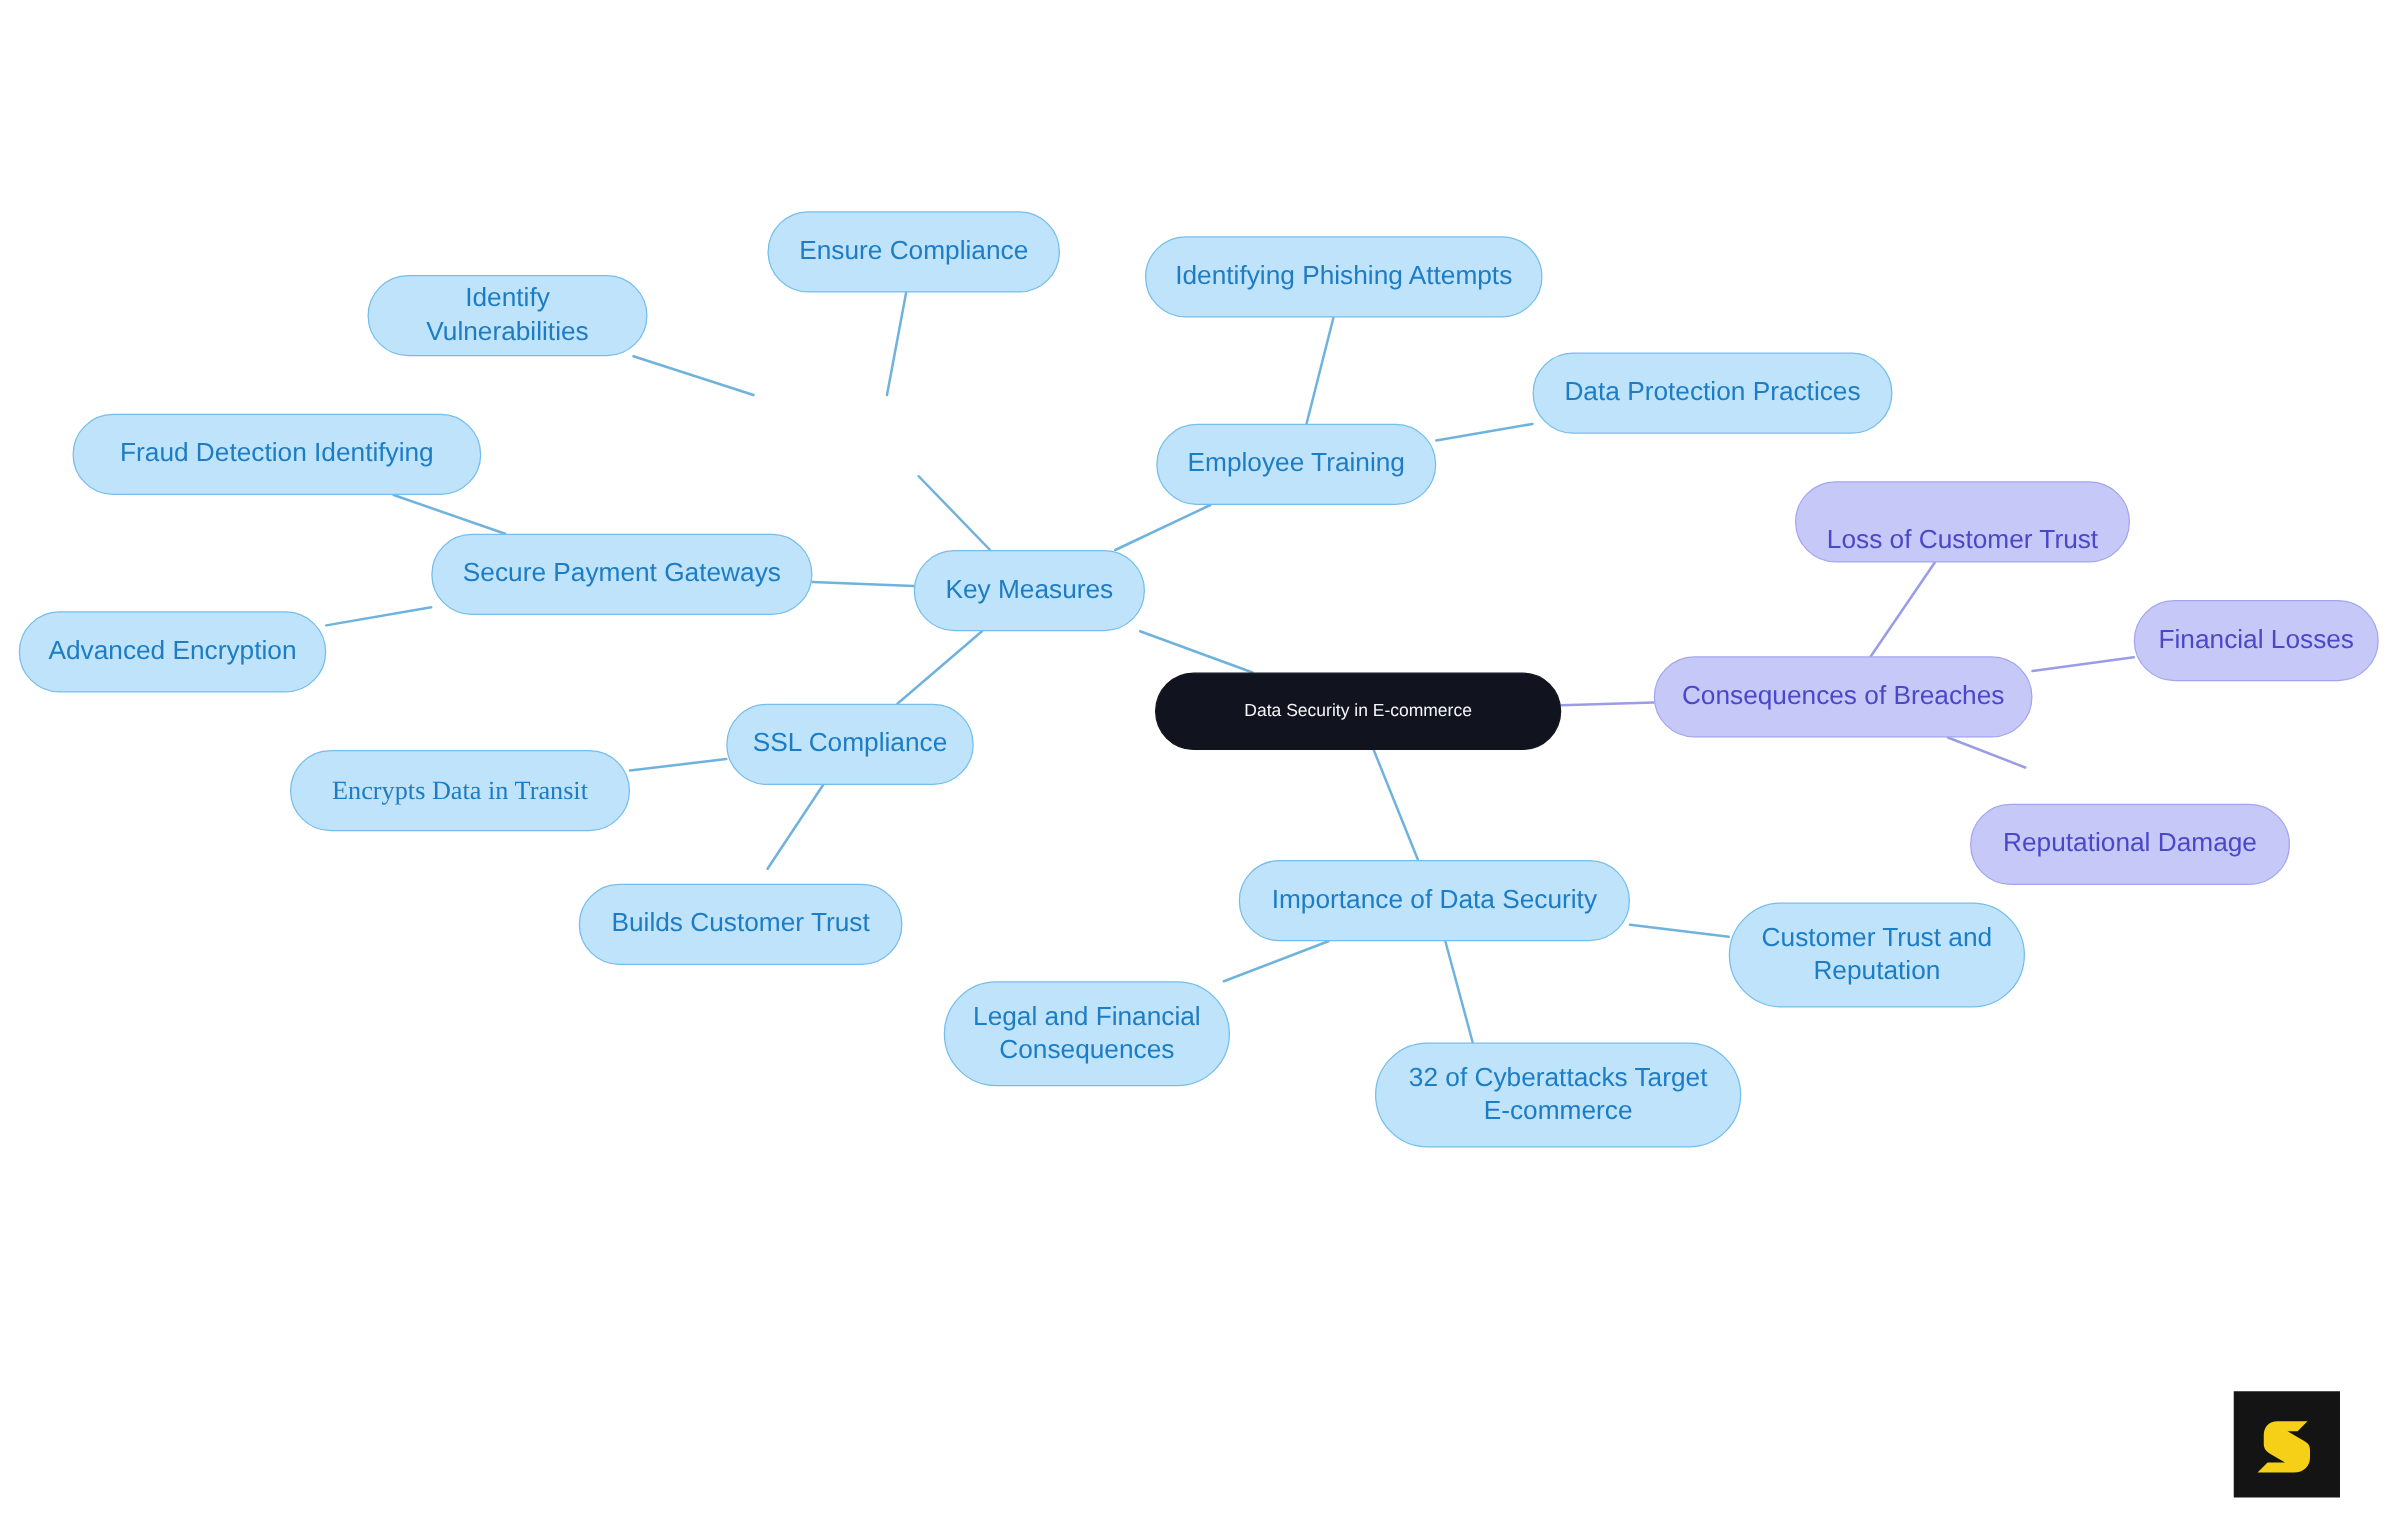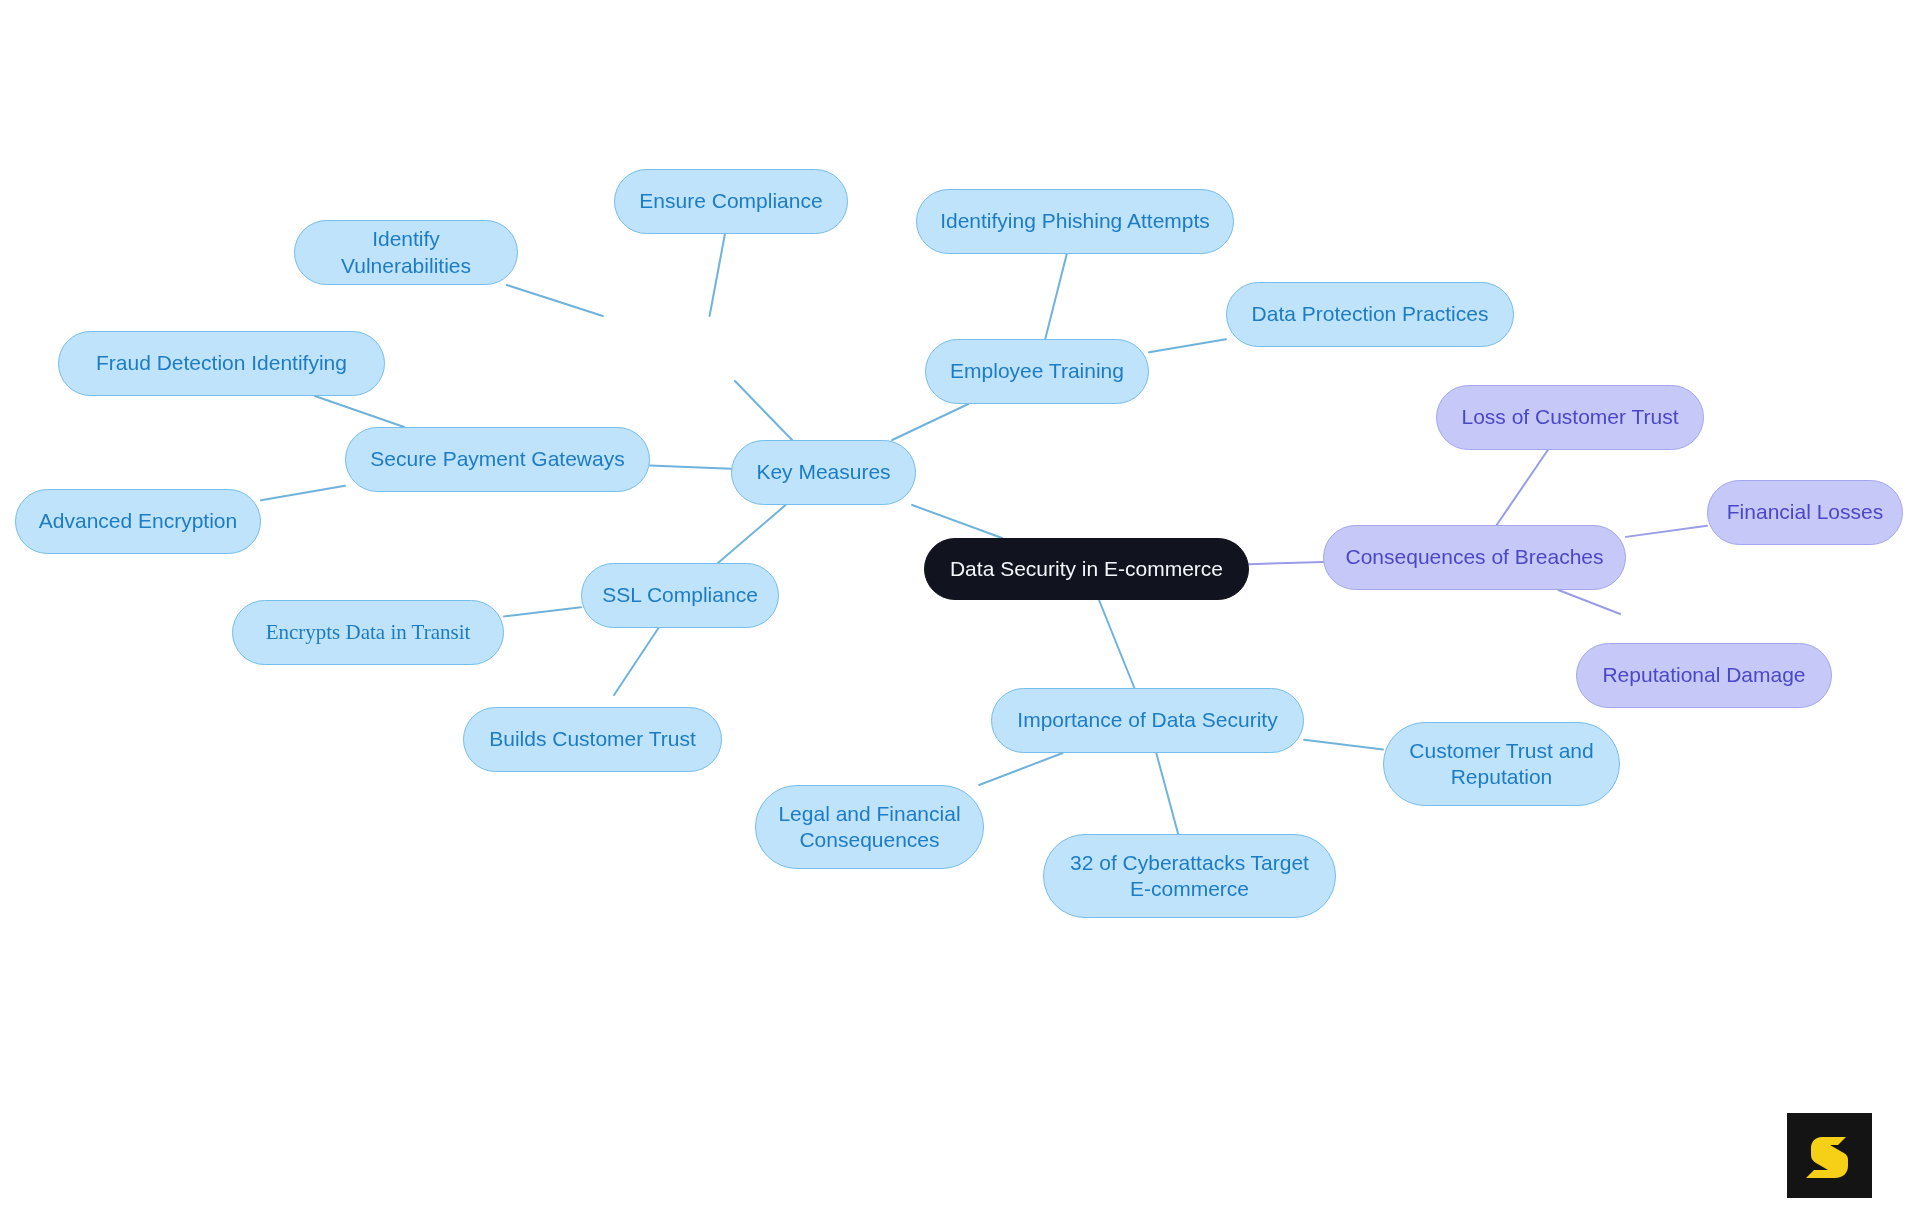--- a/index.html
+++ b/index.html
@@ -32,21 +32,21 @@
     text-align: center;
     border-radius: 999px;
     line-height: 1.25;
     padding: 4px 14px;
     white-space: pre-line;
   }
   .node.root {
     background: #11141f;
     border: 1px solid #11141f;
     color: #f4f6fb;
-    font-size: 21px;
+    font-size: 14px;
     border-radius: 34px;
   }
   .node.blue {
     background: #bfe3fb;
     border: 1.6px solid #74bdec;
     color: #1c7cc4;
     font-size: 21px;
   }
   .node.purple {
     background: #c6c8f7;
@@ -108,25 +108,25 @@
   <div class="node blue" style="left: 463px; top: 695px; width: 259px; height: 65px; margin-top: 12px;"><span>Builds Customer Trust</span></div>
   <div class="node blue" style="left: 925px; top: 339px; width: 224px; height: 65px;"><span>Employee Training</span></div>
   <div class="node blue" style="left: 1226px; top: 282px; width: 288px; height: 65px;"><span>Data Protection Practices</span></div>
   <div class="node blue" style="left: 916px; top: 189px; width: 318px; height: 65px;"><span>Identifying Phishing Attempts</span></div>
 
   <div class="node blue" style="left: 991px; top: 688px; width: 313px; height: 65px;"><span>Importance of Data Security</span></div>
   <div class="node blue" style="left: 1383px; top: 722px; width: 237px; height: 84px;"><span>Customer Trust and
 Reputation</span></div>
   <div class="node blue" style="left: 755px; top: 785px; width: 229px; height: 84px;"><span>Legal and Financial
 Consequences</span></div>
-  <div class="node blue" style="left: 1043px; top: 834px; width: 293px; height: 84px;"><span>32 of Cyberattacks Target
+  <div class="node blue" style="left: 1100px; top: 834px; width: 293px; height: 84px;"><span>32 of Cyberattacks Target
 E-commerce</span></div>
 
   <div class="node purple" style="left: 1323px; top: 525px; width: 303px; height: 65px;"><span>Consequences of Breaches</span></div>
-  <div class="node purple" style="left: 1436px; top: 385px; width: 268px; height: 65px;"><span>Loss of Customer Trust</span></div>
+  <div class="node purple" style="left: 1436px; top: 385px; width: 268px; height: 65px; align-items: flex-end;"><span>Loss of Customer Trust</span></div>
   <div class="node purple" style="left: 1707px; top: 480px; width: 196px; height: 65px;"><span>Financial Losses</span></div>
   <div class="node purple" style="left: 1576px; top: 614px; width: 256px; height: 65px; margin-top: 29px;"><span>Reputational Damage</span></div>
 
   <div id="logo">
     <svg width="56" height="56" viewBox="0 0 56 56">
       <path d="M44 9 L20 9 C13 9 9 14 9 20 L9 27 C9 31 11 33 14 35 L26 42 L12 42 L4 50 L33 50 C41 50 46 45 46 38 L46 32 C46 28 44 26 40 24 L28 17 L36 17 Z" fill="#f5d016"></path>
     </svg>
   </div>
 
 </div>

